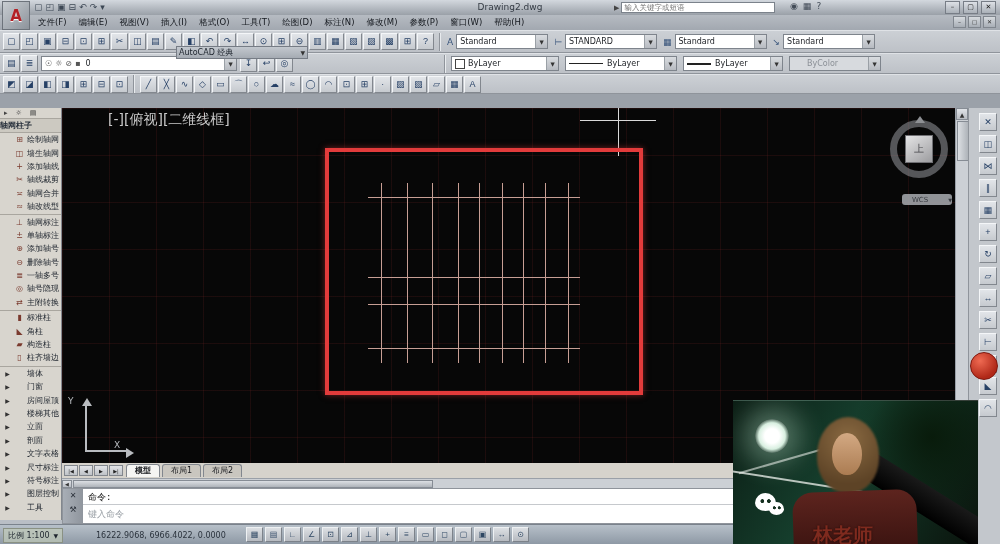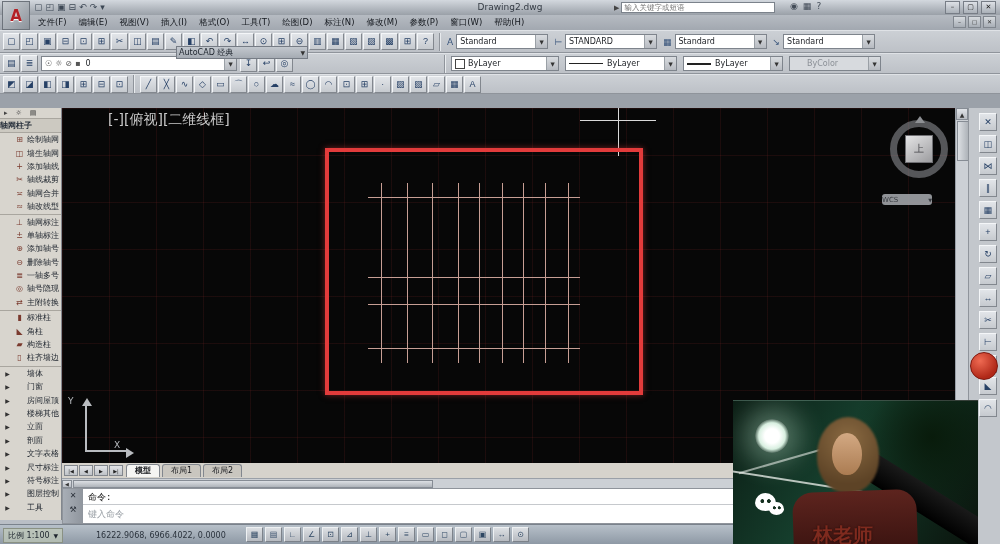--- a/index.html
+++ b/index.html
@@ -64,21 +64,21 @@
   #vp-label{left:5px;top:3px;font-size:14px;color:#c9c9c9;margin-left:41px;}
   #red-rect{border:4px solid #e23b3b;box-shadow:0 0 6px rgba(226,59,59,.5);box-sizing:border-box;}
   .axl{position:absolute;background:#c79e94;}
   .axl.v{width:1px;}
   .axl.h{height:1px;}
   .ch{background:#d9d9d9;}
   
   #vc-ring{left:828px;top:12px;width:58px;height:58px;border-radius:50%;border:7px solid rgba(150,152,156,.55);box-sizing:border-box;}
   #vc-n{left:853px;top:8px;width:0;height:0;border-left:5px solid transparent;border-right:5px solid transparent;border-bottom:7px solid #8e9094;}
   #vc-cube{left:843px;top:27px;width:28px;height:28px;background:linear-gradient(145deg,#e4e4e5,#9c9c9f);border:1px solid #6f6f73;display:flex;align-items:center;justify-content:center;font-size:10px;color:#46464b;box-sizing:border-box;}
-  #vc-pill{left:820px;top:86px;width:50px;height:11px;background:rgba(168,171,176,.85);border-radius:3px;font-size:7px;color:#383b40;display:flex;align-items:center;justify-content:space-between;gap:20px;}
+  #vc-pill{left:840px;top:86px;width:50px;height:11px;background:rgba(168,171,176,.85);border-radius:3px;font-size:7px;color:#383b40;display:flex;align-items:center;justify-content:flex-end;gap:20px;}
   
   .ucs{background:#b9bcc0;}
   #ucs-ylab,#ucs-xlab{font-size:9px;color:#b9bcc0;}
   .ucs-arrow-up{left:20px;top:290px;width:0;height:0;border-left:5px solid transparent;border-right:5px solid transparent;border-bottom:8px solid #b9bcc0;}
   .ucs-arrow-right{left:64px;top:340px;width:0;height:0;border-top:5px solid transparent;border-bottom:5px solid transparent;border-left:8px solid #b9bcc0;}
   
   #vscroll{left:955px;top:108px;width:13px;height:355px;background:#ccd0d5;border-left:1px solid #9aa0a8;box-sizing:border-box;}
   #vscroll .btn{width:100%;height:12px;background:linear-gradient(#e0e3e7,#b9bdc3);border:1px solid #868c94;font-size:6px;text-align:center;line-height:11px;color:#333;box-sizing:border-box;}
   #vscroll .thumb{position:absolute;left:1px;top:13px;width:10px;height:38px;background:linear-gradient(90deg,#dcdfe3,#aeb3b9);border:1px solid #868c94;}
   #rtoolbar{left:968px;top:108px;width:32px;height:436px;background:#c3c7cc;border-left:1px solid #8f949b;box-sizing:border-box;z-index:3;display:flex;flex-direction:column;align-items:flex-end;gap:4px;padding:5px 3px 0 0;}

